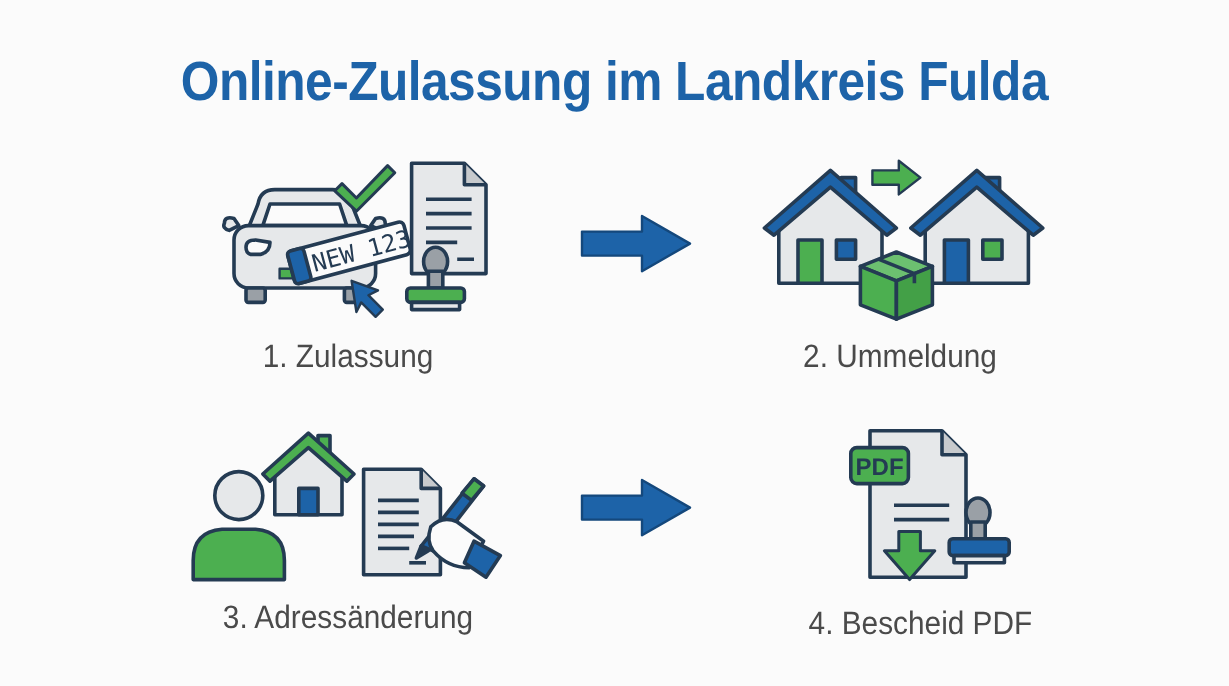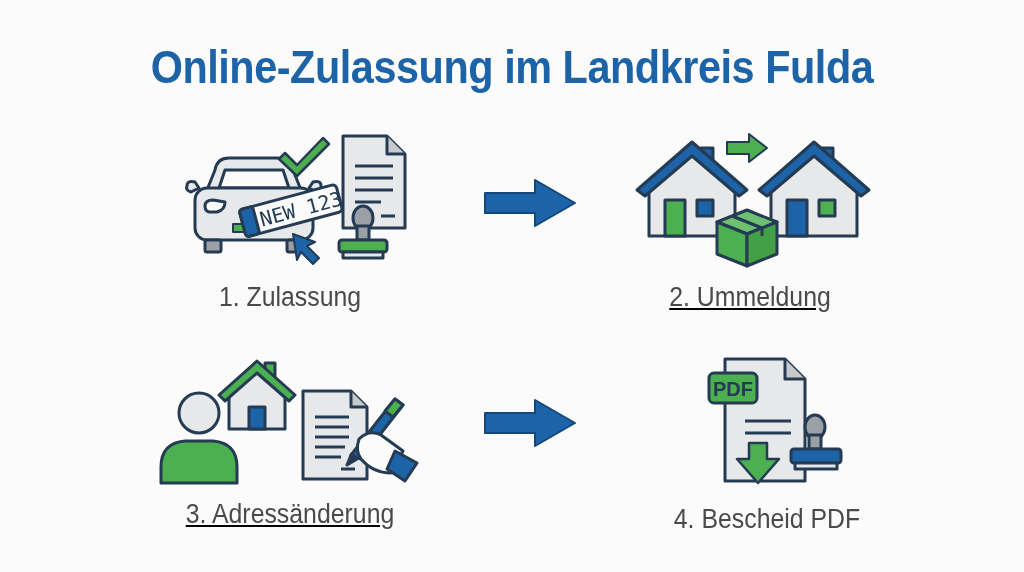--- a/index.html
+++ b/index.html
@@ -19,22 +19,22 @@
   }
   .step { position: absolute; width: 300px; text-align: center; }
   .step svg { display: block; margin: 0 auto; }
   .step-label {
     font-size: 27px; color: #4a4a4a;
     margin-top: 14px;
     transform: scaleX(0.92);
   }
   .arrow { position: absolute; }
   #step1 { left: 140px; top: 128px; }
-  #step2 { left: 600px; top: 128px; text-decoration: underline; }
-  #step3 { left: 140px; top: 355px; text-decoration: underline; }
+  #step2 { left: 600px; top: 128px; }
+  #step3 { left: 140px; top: 355px; }
   #step4 { left: 617px; top: 355px; }
   #arrow1 { left: 483px; top: 178px; }
   #arrow2 { left: 483px; top: 398px; }
 </style>
 </head>
 <body>
 
 <div class="title">Online-Zulassung im Landkreis Fulda</div>
 
 <div class="step" id="step1">

